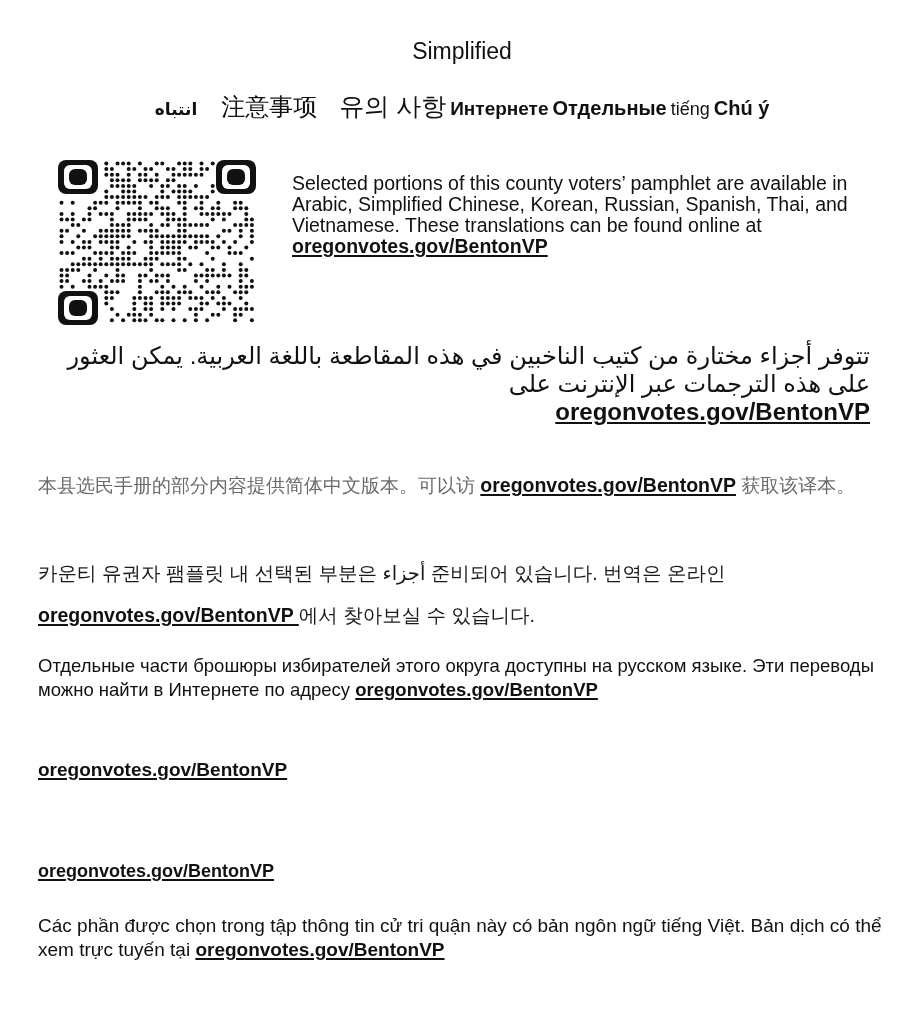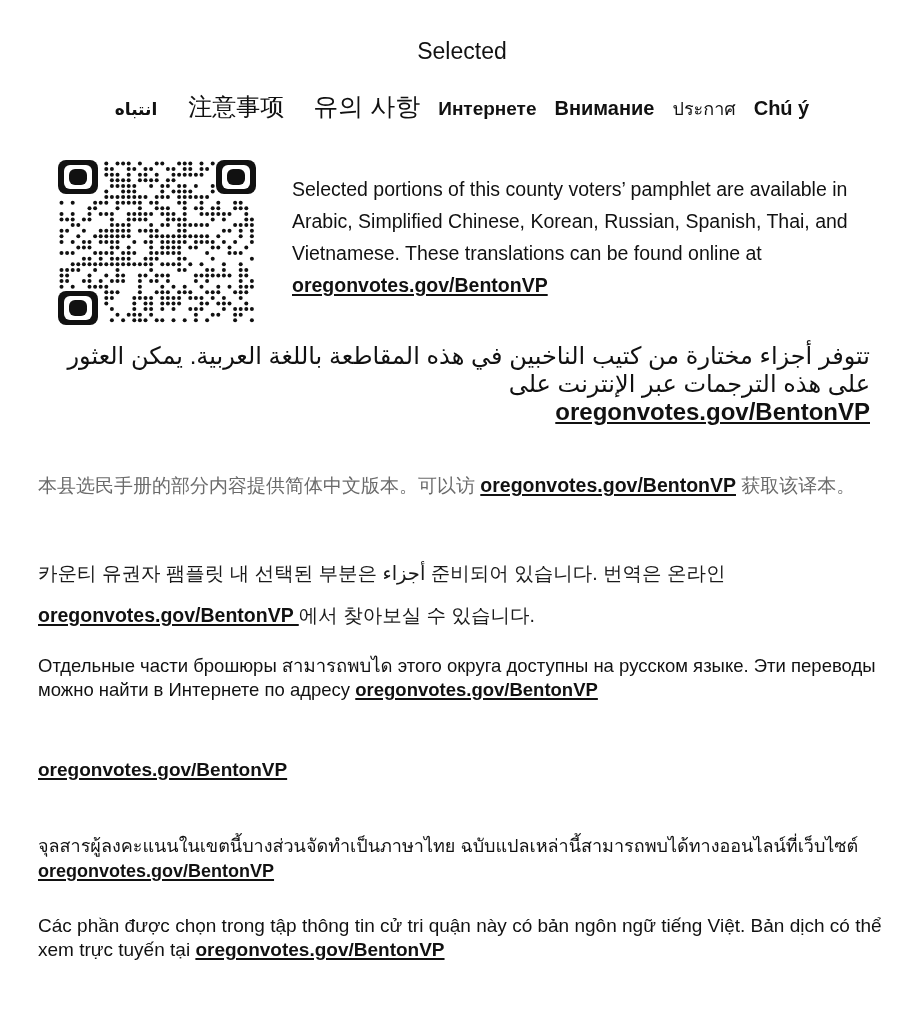--- a/index.html
+++ b/index.html
@@ -2,33 +2,33 @@
 <html><head>
 <meta charset="utf-8">
 <style>
   html, body { margin: 0; padding: 0; background: #ffffff; }
   body { width: 924px; height: 1024px; position: relative; overflow: hidden;
          font-family: "Liberation Sans", "DejaVu Sans", sans-serif; color: #111; }
   .title { position: absolute; top: 38px; left: 0; width: 924px; text-align: center;
            font-size: 23px; font-weight: 500; color: #111; }
   .attn-row { position: absolute; top: 90px; left: 0; width: 924px; display: flex;
               justify-content: center; align-items: baseline; gap: 0; }
-  .attn-row span { margin: 0 9px; color: #111; }
+  .attn-row span { margin: 0 2px; color: #111; }
   .a-ar { font-size: 17px; font-weight: bold; margin-right: 22px !important; }
   .a-zh { font-size: 24px; font-weight: normal; margin-right: 20px !important; }
   .a-ko { font-size: 25px; font-weight: normal; }
   .a-ru { font-size: 19px; font-weight: bold; }
   .a-es { font-size: 20px; font-weight: bold; }
   .a-th { font-size: 18px; font-weight: normal; }
   .a-vi { font-size: 20px; font-weight: bold; }
 
   .qr { position: absolute; left: 58px; top: 160px; width: 198px; height: 165px; }
 
   .intro { position: absolute; left: 292px; top: 173px; width: 580px;
-           font-size: 19.5px; line-height: 32px; color: #111; }
+           font-size: 19.5px; line-height: 21px; color: #111; }
   a.link { color: #111; font-weight: bold; text-decoration: underline;
            text-decoration-thickness: 2px; text-underline-offset: 2px; }
 
   .ar-block { position: absolute; left: 30px; top: 342px; width: 840px; text-align: right;
               direction: rtl; font-size: 24px; line-height: 28px; color: #111; }
   .ar-block .l2 { direction: ltr; display: block; text-align: right; }
 
   .zh-block { position: absolute; left: 38px; top: 464px; width: 840px;
               font-size: 19px; line-height: 42px; color: #6b6b6b; }
   .zh-block a.link { font-size: 19.5px; }
@@ -44,29 +44,29 @@
 
   .th-block { position: absolute; left: 38px; top: 834px; width: 850px;
               font-size: 18px; line-height: 25px; color: #111; }
 
   .vi-block { position: absolute; left: 38px; top: 914px; width: 850px;
               font-size: 19px; line-height: 24px; color: #111; }
 </style>
 </head>
 <body>
 
-<div class="title">Selected</div>
+<div class="title">Simplified</div>
 
 <div class="attn-row">
   <span class="a-ar">انتباه</span>
   <span class="a-zh">注意事项</span>
   <span class="a-ko">유의 사항</span>
   <span class="a-ru">Интернете</span>
-  <span class="a-es">Внимание</span>
-  <span class="a-th">ประกาศ</span>
+  <span class="a-es">Отдельные</span>
+  <span class="a-th">tiếng</span>
   <span class="a-vi">Chú ý</span>
 </div>
 
 <svg class="qr" viewBox="0 0 198 165" xmlns="http://www.w3.org/2000/svg">
 
   <g fill="#111">
     <rect x="0" y="0" width="40" height="34" rx="8"></rect>
     <rect x="158" y="0" width="40" height="34" rx="8"></rect>
     <rect x="0" y="131" width="40" height="34" rx="8"></rect>
   </g>
@@ -562,28 +562,28 @@
 
 <div class="zh-block">
   <span>本县选民手册的部分内容提供简体中文版本。可以访 </span><a class="link">oregonvotes.gov/BentonVP</a><span> 获取该译本。</span>
 </div>
 
 <div class="ko-block">
   <span>카운티 유권자 팸플릿 내 선택된 부분은 أجزاء 준비되어 있습니다. 번역은 온라인 </span><a class="link">oregonvotes.gov/BentonVP </a><span>에서 찾아보실 수 있습니다.</span>
 </div>
 
 <div class="ru-block">
-  <span>Отдельные части брошюры สามารถพบได этого округа доступны на русском языке. Эти переводы можно найти в Интернете по адресу </span><a class="link">oregonvotes.gov/BentonVP</a>
+  <span>Отдельные части брошюры избирателей этого округа доступны на русском языке. Эти переводы можно найти в Интернете по адресу </span><a class="link">oregonvotes.gov/BentonVP</a>
 </div>
 
 <div class="es-block">
   <br>
   <a class="link">oregonvotes.gov/BentonVP</a>
 </div>
 
 <div class="th-block">
-  <span>จุลสารผู้ลงคะแนนในเขตนี้บางส่วนจัดทำเป็นภาษาไทย ฉบับแปลเหล่านี้สามารถพบได้ทางออนไลน์ที่เว็บไซต์</span><br>
+  <br>
   <a class="link">oregonvotes.gov/BentonVP</a>
 </div>
 
 <div class="vi-block">
   <span>Các phần được chọn trong tập thông tin cử tri quận này có bản ngôn ngữ tiếng Việt. Bản dịch có thể xem trực tuyến tại  </span><a class="link">oregonvotes.gov/BentonVP</a>
 </div>
 
 </body></html>

